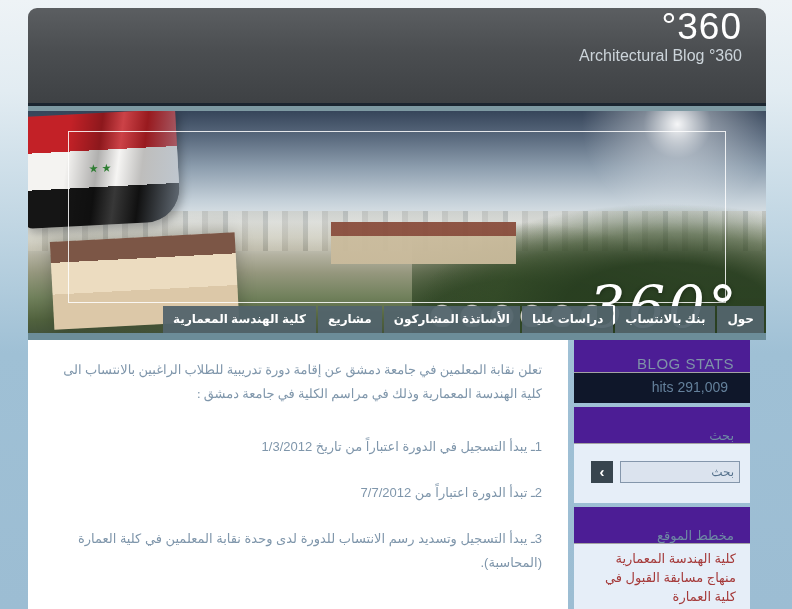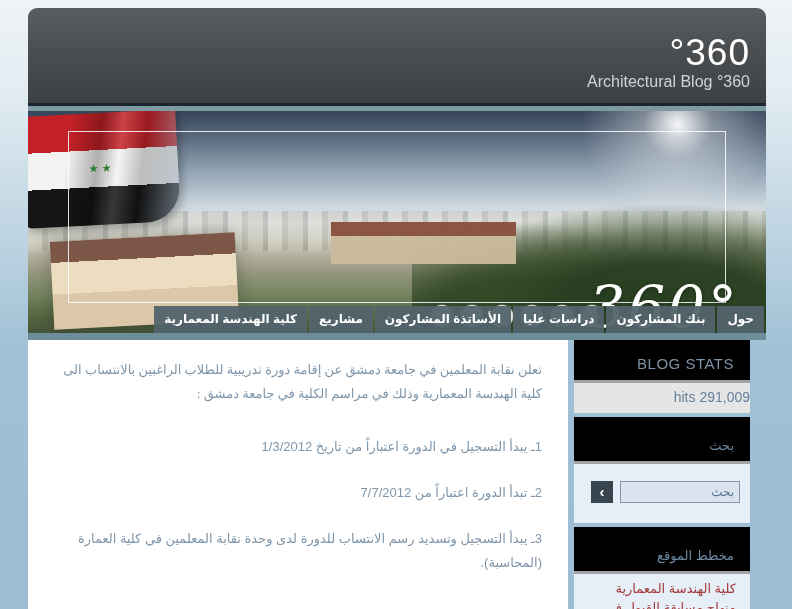--- a/index.html
+++ b/index.html
@@ -7,22 +7,22 @@
   body {
     font-family:"Liberation Sans","DejaVu Sans",sans-serif;
     background:linear-gradient(180deg,#eef3f6 0%,#e2ecf2 15%,#bcd3e1 40%,#9fc0d5 58%,#9cbdd3 100%);
   }
   .page { position:absolute; left:28px; top:8px; width:738px; }
 
   
   .header {
     height:95px; border-radius:9px 9px 0 0;
     background:linear-gradient(180deg,#5b5e61 0%,#4b4e51 45%,#3e4144 100%);
-    display:flex; flex-direction:column; justify-content:flex-end; align-items:flex-end;
-    padding:0 16px 12px 0;
+    display:flex; flex-direction:column; align-items:flex-end;
+    padding:0 24px 12px 0;
   }
   .logo-big { color:#ffffff; font-size:37px; line-height:1; letter-spacing:1px; }
   .logo-sub { color:#ccd4da; font-size:16px; margin-top:2px; }
 
   
   .topline1 { height:3px; background:#1b2530; }
   .topline2 { height:5px; background:#7d99a2; }
   .banner { position:relative; height:222px; overflow:hidden;
     background:
       radial-gradient(circle at 88% 6%, rgba(255,255,255,.95) 0, rgba(255,255,255,.35) 5%, rgba(255,255,255,0) 14%),
@@ -87,25 +87,25 @@
   .list-icon::before { content:""; position:absolute; left:3px; right:3px; top:4px;
     height:8px; background:repeating-linear-gradient(180deg,#ffffff 0 2px, rgba(0,0,0,0) 2px 5px); }
 
   .post-body { direction:rtl; text-align:right; color:#7f96ab; font-size:13px;
     line-height:1.85; padding:18px 26px 0 30px; }
   .post-body p { margin-bottom:29px;font-family:Liberation Serif, serif; }
   .post-body .item { margin-bottom:22px; }
 
   
   .sidebar { width:176px; margin-left:6px; direction:rtl; }
-  .sb-head { background:#000000; border-bottom:3px solid #a3a3a3;
-    padding:15px 16px 8px; text-align:right; }
+  .sb-head { background:#4c1d95; border-bottom:1px solid #a3a3a3;
+    padding:15px 16px 0; text-align:right; }
   .sb-head.latin { direction:ltr; color:#7e92a8; font-size:15px; letter-spacing:.5px; text-align:right; }
   .sb-head.arabic { color:#6e8aa4; font-size:13px; padding-top:21px; }
-  .sb-row { background:#e5e5e5; padding:6px 0 8px; text-align:right; }
+  .sb-row { background:#0f172a; padding:6px 22px 8px; text-align:right; }
   .sb-hits { color:#64809b; font-size:14px; direction:ltr; text-align:right; }
   .sb-gap { height:4px; }
   .search-row { display:flex; direction:ltr; justify-content:flex-end; align-items:center;
     gap:7px; padding:17px 10px 20px; background:#e6eef8; }
   .search-btn { width:22px; height:22px; background:#38454f; color:#ffffff; border:0;
     font-size:15px; font-weight:bold; line-height:20px; cursor:pointer; }
   .search-input { width:120px; height:22px; background:#dbe3ee; border:1px solid #8496ab;
     direction:rtl; text-align:right; padding:0 5px; font-size:12px; color:#55718c; }
   .search-input::placeholder { color:#55718c; opacity:1; }
   .sb-links { background:#e6eef8; padding:6px 14px 24px; text-align:right; }
@@ -131,21 +131,21 @@
     <div class="bld-left"></div>
     <div class="domes"></div>
     <div class="flag">
       <div class="flag-stars">★ ★</div>
     </div>
     <div class="frame"></div>
     <div class="deg360">360°</div>
 
     <nav class="nav">
       <a href="#">حول</a>
-      <a href="#">بنك المشاركون</a>
+      <a href="#">بنك بالانتساب</a>
       <a href="#">دراسات عليا</a>
       <a href="#">الأساتذة المشاركون</a>
       <a href="#">مشاريع</a>
       <a href="#">كلية الهندسة المعمارية</a>
     </nav>
   </div>
   <div class="tealband"></div>
 
   <div class="content-row">
 

